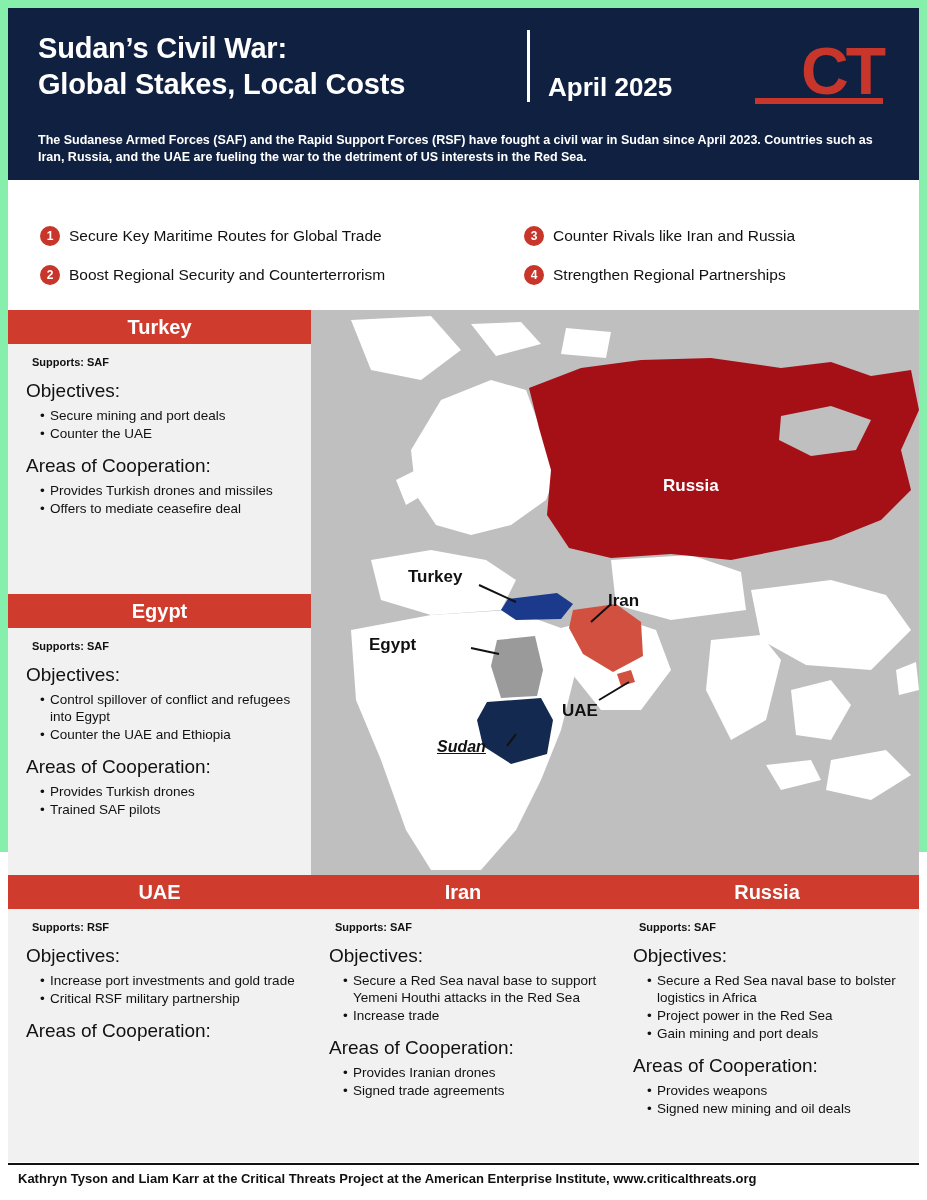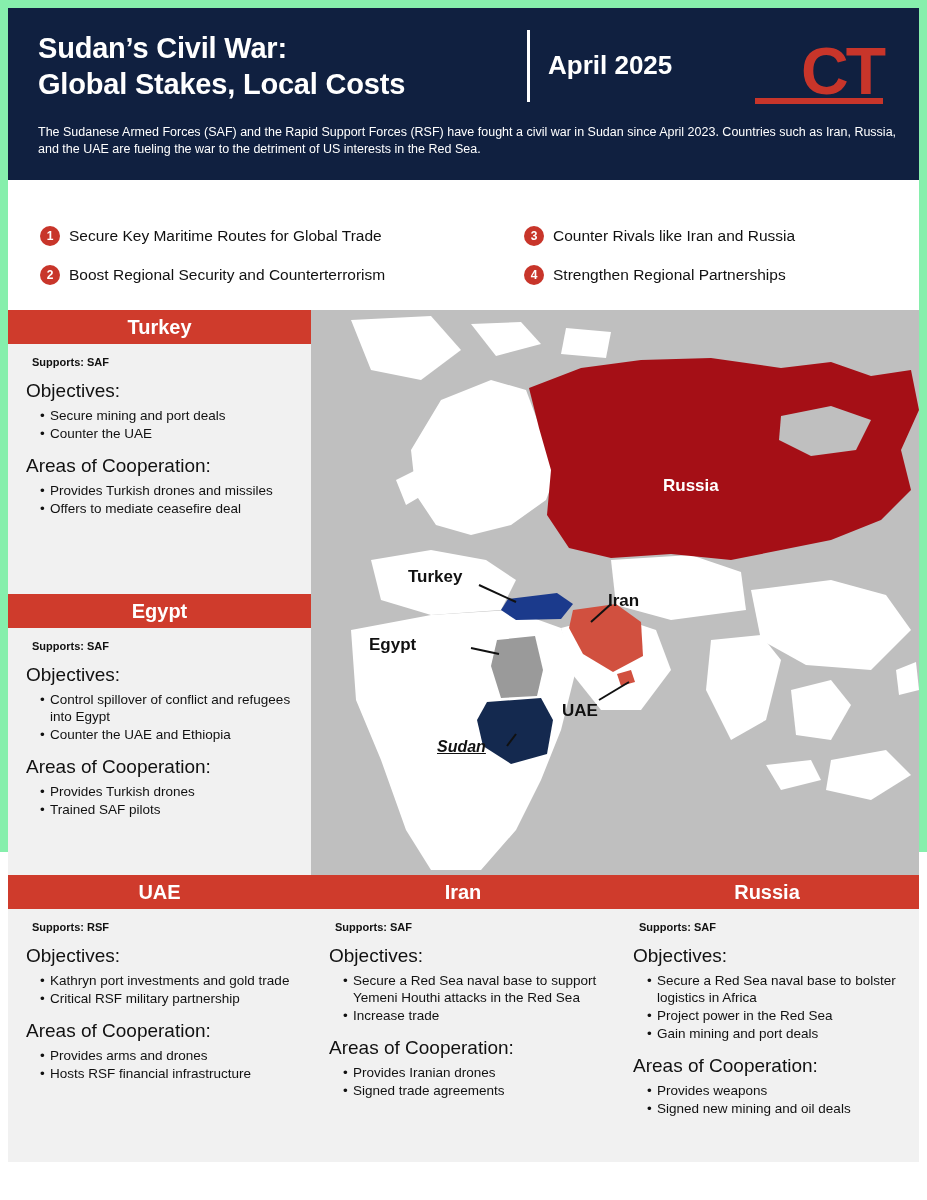--- a/index.html
+++ b/index.html
@@ -52,21 +52,21 @@
     position: absolute;
     left: 519px;
     top: 22px;
     width: 3px;
     height: 72px;
     background: #ffffff;
   }
   .date {
     position: absolute;
     left: 540px;
-    top: 42px;
+    top: 64px;
     color: #ffffff;
     font-size: 26px;
     font-weight: bold;
   }
   .logo {
     position: absolute;
     right: 36px;
     top: 30px;
     color: #c8352a;
     font-size: 66px;
@@ -78,26 +78,26 @@
     position: absolute;
     right: 36px;
     top: 90px;
     width: 128px;
     height: 6px;
     background: #c8352a;
   }
   .subhead {
     position: absolute;
     left: 30px;
-    top: 116px;
+    top: 124px;
     width: 860px;
     color: #ffffff;
     font-size: 12.5px;
     line-height: 17px;
-    font-weight: normal;
+    font-weight: bold;
   }
 
   
   .interests {
     position: absolute;
     left: 8px;
     top: 180px;
     width: 911px;
     height: 130px;
     background: #ffffff;
@@ -375,28 +375,24 @@
       </ul>
     </div>
   </div>
 
   <div class="panel" id="panel-uae">
     <div class="panel-head">UAE</div>
     <div class="panel-body">
       <div class="supports">Supports: RSF</div>
       <div class="sect-label">Objectives:</div>
       <ul class="items">
-        <li>Kathryn port investments and gold trade</li>
+        <li>Increase port investments and gold trade</li>
         <li>Critical RSF military partnership</li>
       </ul>
       <div class="sect-label">Areas of Cooperation:</div>
-      <ul class="items">
-        <li>Provides arms and drones</li>
-        <li>Hosts RSF financial infrastructure</li>
-      </ul>
     </div>
   </div>
 
   <div class="panel" id="panel-iran">
     <div class="panel-head">Iran</div>
     <div class="panel-body">
       <div class="supports">Supports: SAF</div>
       <div class="sect-label">Objectives:</div>
       <ul class="items">
         <li>Secure a Red Sea naval base to support Yemeni Houthi attacks in the Red Sea</li>
@@ -421,14 +417,15 @@
         <li>Gain mining and port deals</li>
       </ul>
       <div class="sect-label">Areas of Cooperation:</div>
       <ul class="items">
         <li>Provides weapons</li>
         <li>Signed new mining and oil deals</li>
       </ul>
     </div>
   </div>
 
+  <div class="footer">Kathryn Tyson and Liam Karr at the Critical Threats Project at the American Enterprise Institute, www.criticalthreats.org</div>
 
 </div>
 
 </body></html>

